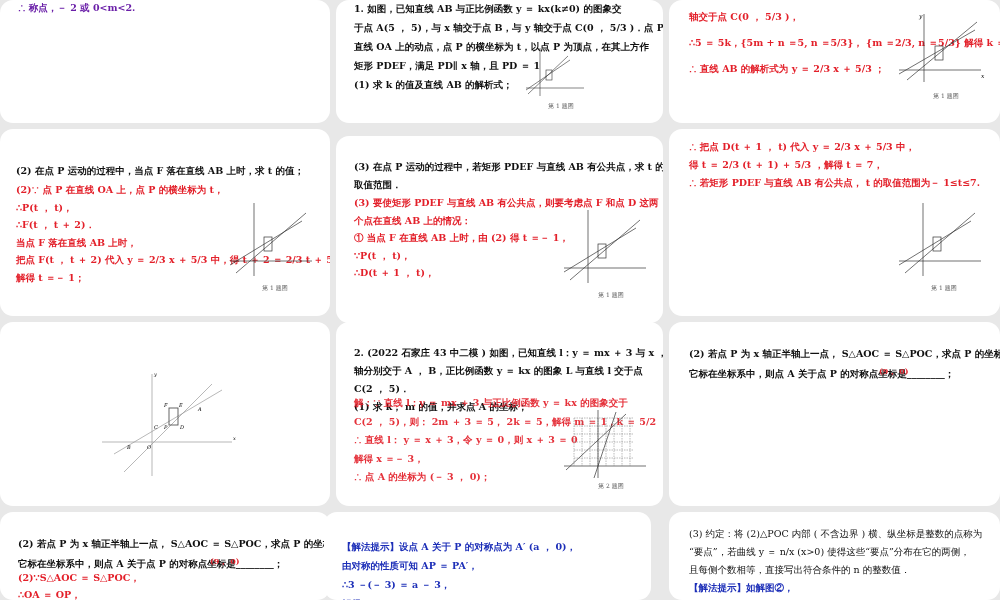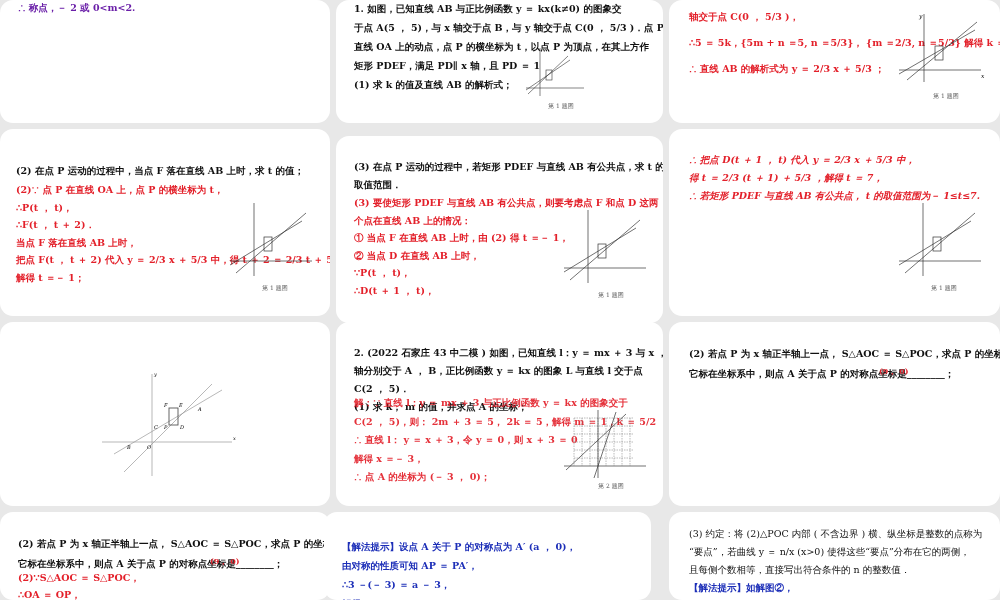--- a/index.html
+++ b/index.html
@@ -89,36 +89,35 @@
 
 <div class="slide" style="left:336px;top:129px;width:327px;height:187px;margin-top:7px;">
   <div class="txt" style="left:18px;top:22px;line-height:18px;">
     <span class="line">(3) 在点 P 运动的过程中，若矩形 PDEF 与直线 AB 有公共点，求 t 的</span>
     <span class="line">取值范围．</span>
   </div>
   <div class="txt red" style="left:18px;top:58px;line-height:17.5px;">
     <span class="line">(3) 要使矩形 PDEF 与直线 AB 有公共点，则要考虑点 F 和点 D 这两</span>
     <span class="line">个点在直线 AB 上的情况：</span>
     <span class="line">① 当点 F 在直线 AB 上时，由 (2) 得 t ＝－ 1，</span>
-    <span class="line">② 当点 D 在直线 AB 上时，</span>
     <span class="line">∵P(t ， t)，</span>
     <span class="line">∴D(t ＋ 1 ， t)，</span>
   </div>
   <svg style="left:228px;top:72px;" width="85" height="75" viewBox="0 0 85 75">
     <line x1="0" y1="60" x2="82" y2="60" stroke="#333" stroke-width="0.7"></line>
     <line x1="24" y1="75" x2="24" y2="2" stroke="#333" stroke-width="0.7"></line>
     <line x1="6" y1="72" x2="76" y2="12" stroke="#333" stroke-width="0.7"></line>
     <line x1="0" y1="64" x2="72" y2="20" stroke="#333" stroke-width="0.7"></line>
     <rect x="34" y="36" width="8" height="14" fill="none" stroke="#333" stroke-width="0.7"></rect>
   </svg>
   <div class="caption" style="left:262px;top:155px;">第 1 题图</div>
 </div>
 
 <div class="slide" style="left:669px;top:129px;width:331px;height:187px;">
-  <div class="txt red" style="left:20px;top:22px;line-height:18px;font-style:italic;">
+  <div class="txt red" style="left:20px;top:9px;line-height:18px;">
     <span class="line">∴ 把点 D(t ＋ 1 ， t) 代入 y ＝ 2/3 x ＋ 5/3 中，</span>
     <span class="line">得 t ＝ 2/3 (t ＋ 1) ＋ 5/3 ，解得 t ＝ 7，</span>
     <span class="line">∴ 若矩形 PDEF 与直线 AB 有公共点， t 的取值范围为－ 1≤t≤7.</span>
   </div>
   <svg style="left:230px;top:72px;" width="85" height="75" viewBox="0 0 85 75">
     <line x1="0" y1="60" x2="82" y2="60" stroke="#333" stroke-width="0.7"></line>
     <line x1="24" y1="75" x2="24" y2="2" stroke="#333" stroke-width="0.7"></line>
     <line x1="6" y1="72" x2="76" y2="12" stroke="#333" stroke-width="0.7"></line>
     <line x1="0" y1="64" x2="72" y2="20" stroke="#333" stroke-width="0.7"></line>
     <rect x="34" y="36" width="8" height="14" fill="none" stroke="#333" stroke-width="0.7"></rect>

